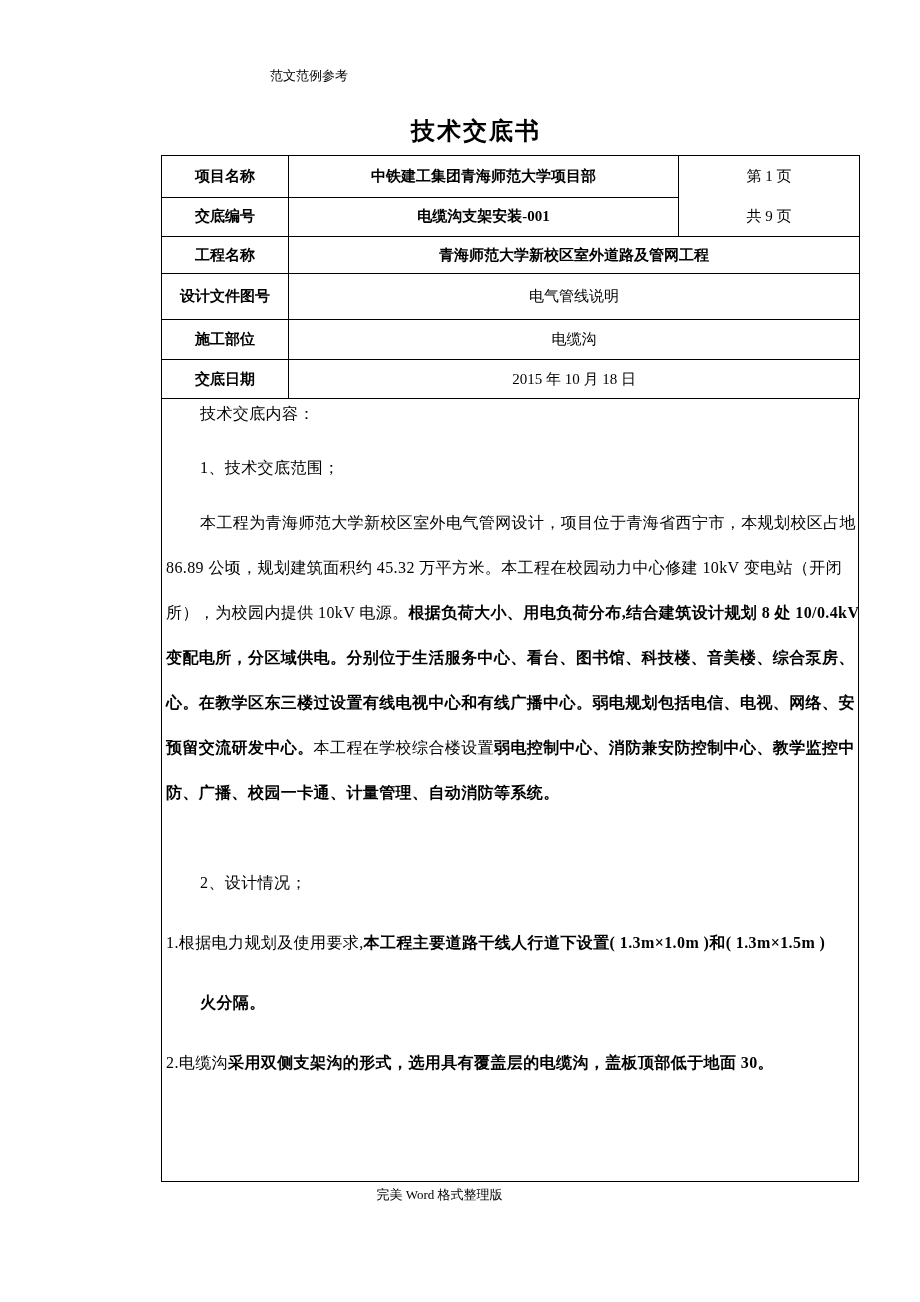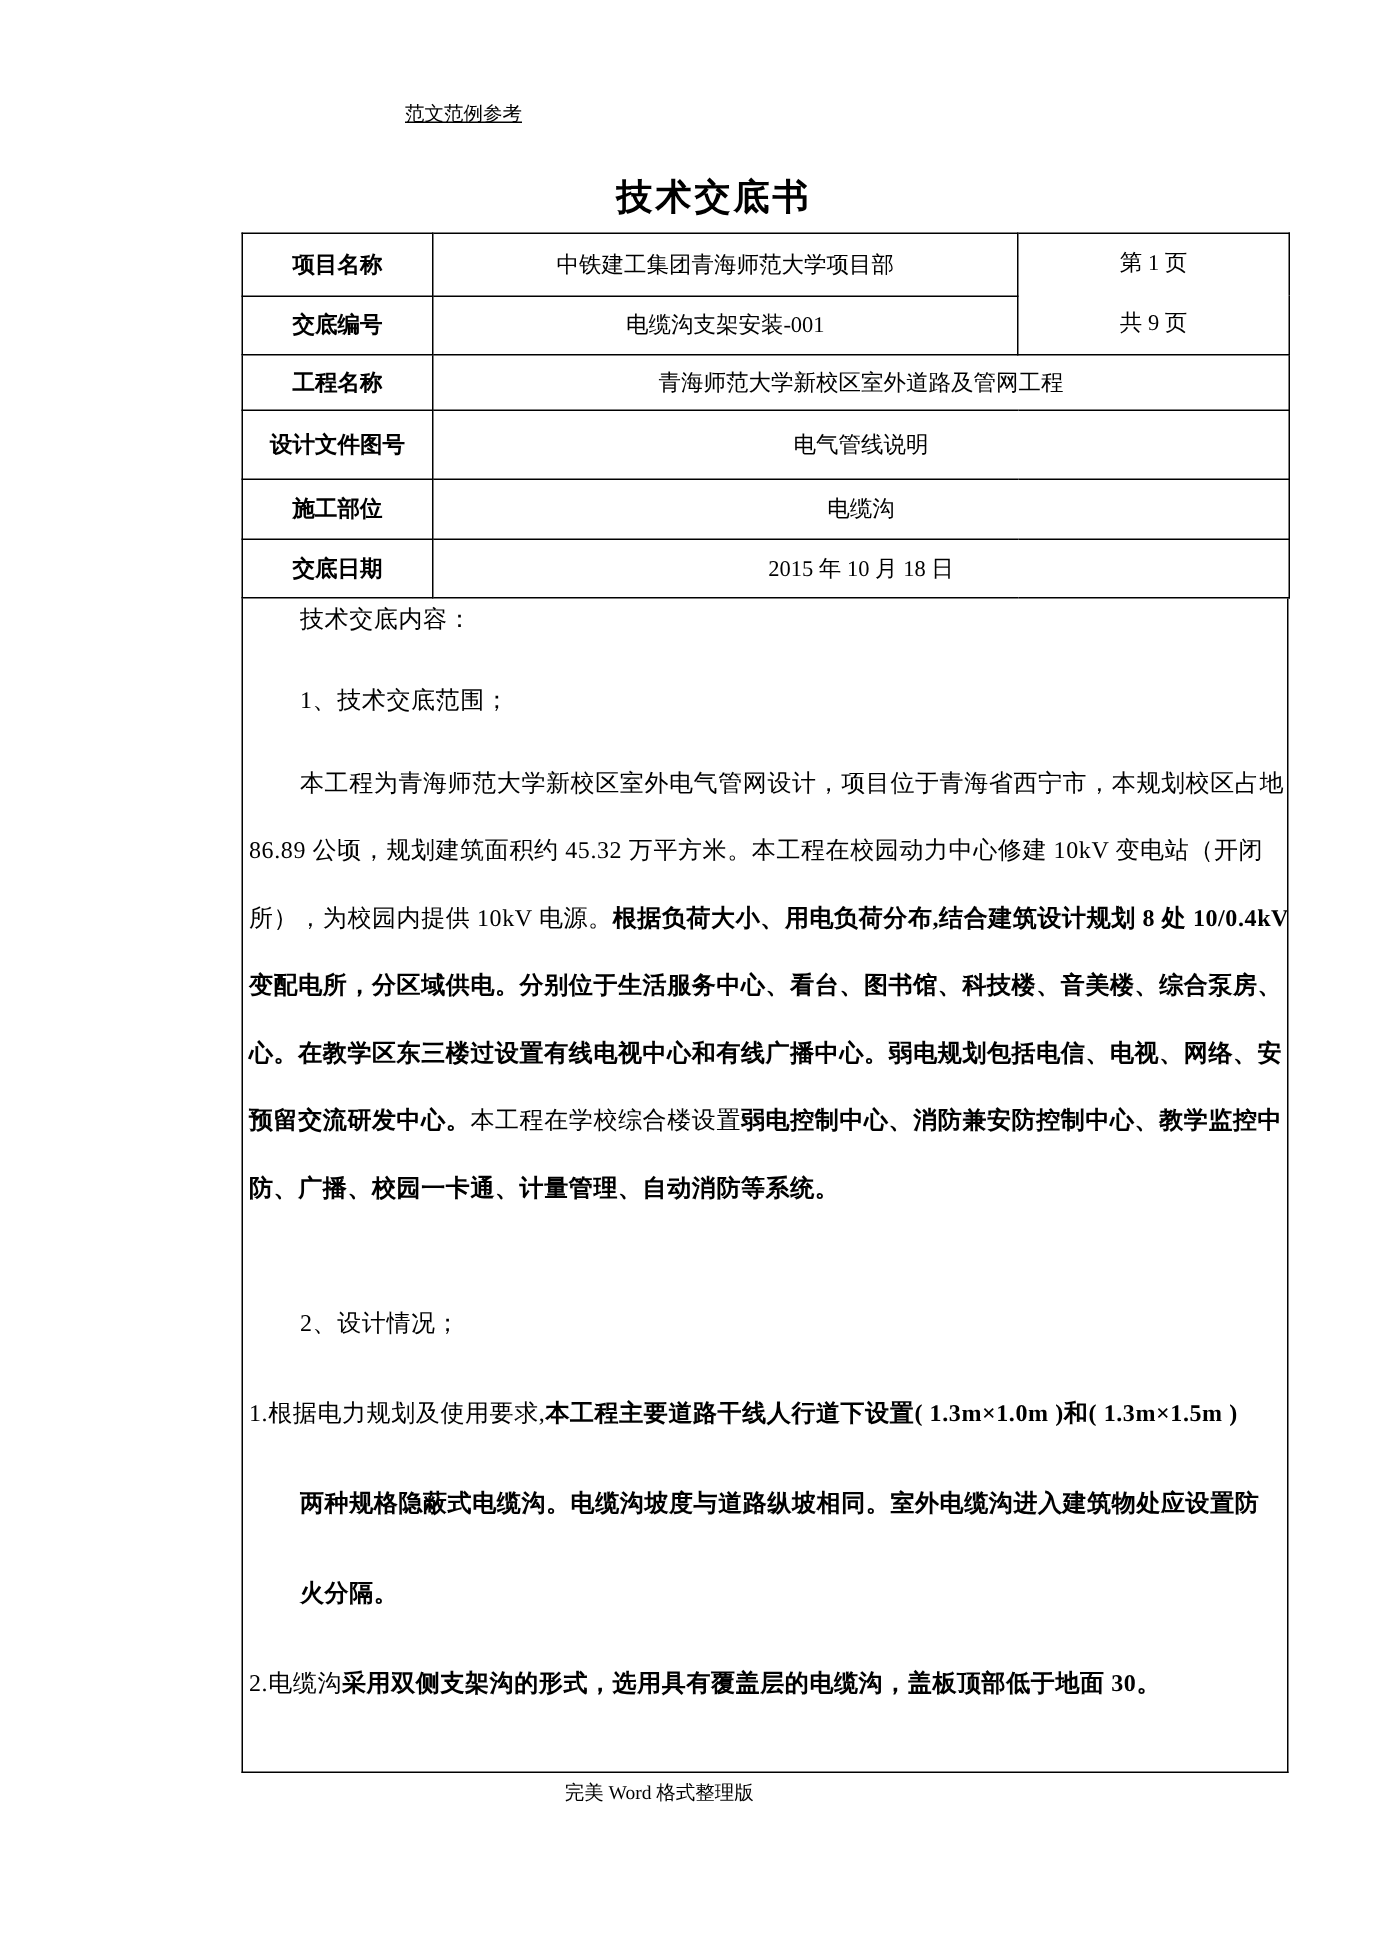--- a/index.html
+++ b/index.html
@@ -7,40 +7,39 @@
   body {
     width: 920px; height: 1302px;
     position: relative;
     font-family: "Liberation Serif", "DejaVu Serif", serif;
     color: #000;
     overflow: hidden;
   }
   .top-note {
     position: absolute; left: 270px; top: 67px;
     font-size: 13px;
-    text-decoration: underline;
   }
   .doc-title {
     position: absolute; left: 0; top: 115px; width: 920px;
     text-align: center; font-size: 24px; font-weight: bold;
     letter-spacing: 2px;
     margin-left: 16px;
   }
   .doc-frame {
     position: absolute; left: 113px; top: 155px; width: 698px; margin-left: 48px;
   }
   table.info { width: 100%; border-collapse: collapse; table-layout: fixed; }
   table.info td {
     border: 1px solid #000;
     text-align: center; vertical-align: middle;
     font-size: 15px;
     overflow: hidden;
   }
   td.lbl { font-weight: bold; }
-  td.val-b { font-weight: normal; }
+  td.val-b { font-weight: bold; }
   td.page-cell { padding: 0; }
   .page-cell .pline { height: 40px; line-height: 40px; }
   .content {
     border: 1px solid #000; border-top: none;
     height: 783px;
     padding: 0 4px;
     font-size: 16px;
     overflow: hidden;
   }
   .ln { height: 20px; line-height: 20px; white-space: nowrap; letter-spacing: 0.4px; }
@@ -109,20 +108,19 @@
     <div class="ln mt34 ind"><span>1、技术交底范围；</span></div>
     <div class="ln mt35 ind"><span>本工程为青海师范大学新校区室外电气管网设计，项目位于青海省西宁市，本规划校区占地</span></div>
     <div class="ln mt25"><span>86.89 公顷，规划建筑面积约 45.32 万平方米。本工程在校园动力中心修建 10kV 变电站（开闭</span></div>
     <div class="ln mt25"><span>所），为校园内提供 10kV 电源。</span><b>根据负荷大小、用电负荷分布,结合建筑设计规划 8 处 10/0.4kV</b></div>
     <div class="ln mt25"><b>变配电所，分区域供电。分别位于生活服务中心、看台、图书馆、科技楼、音美楼、综合泵房、</b></div>
     <div class="ln mt25"><b>心。在教学区东三楼过设置有线电视中心和有线广播中心。弱电规划包括电信、电视、网络、安</b></div>
     <div class="ln mt25"><b>预留交流研发中心。</b><span>本工程在学校综合楼设置</span><b>弱电控制中心、消防兼安防控制中心、教学监控中</b></div>
     <div class="ln mt25"><b>防、广播、校园一卡通、计量管理、自动消防等系统。</b></div>
     <div class="ln mt70 ind"><span>2、设计情况；</span></div>
     <div class="ln mt40"><span>1.根据电力规划及使用要求,</span><b>本工程主要道路干线人行道下设置( 1.3m×1.0m )和( 1.3m×1.5m )</b></div>
-    <div class="ln mt40 ind"><b>两种规格隐蔽式电缆沟。电缆沟坡度与道路纵坡相同。室外电缆沟进入建筑物处应设置防</b></div>
     <div class="ln mt40 ind"><b>火分隔。</b></div>
     <div class="ln mt40"><span>2.电缆沟</span><b>采用双侧支架沟的形式，选用具有覆盖层的电缆沟，盖板顶部低于地面 30。</b></div>
   </div>
 
 </div>
 
 <div class="footer-note">完美 Word 格式整理版</div>
 
 </body></html>

